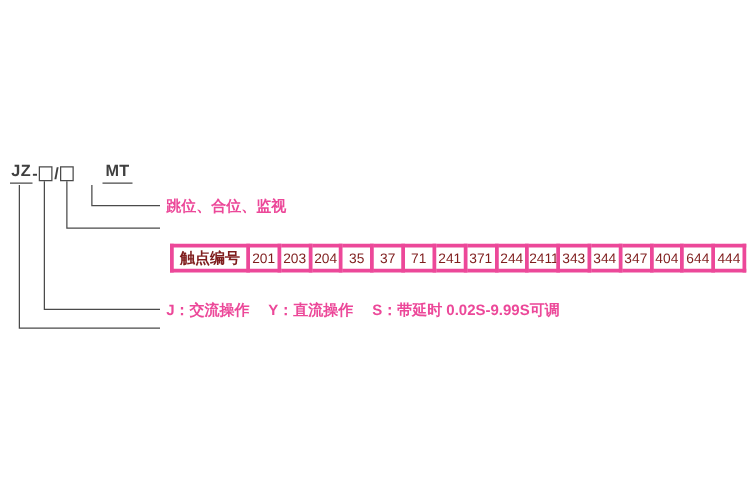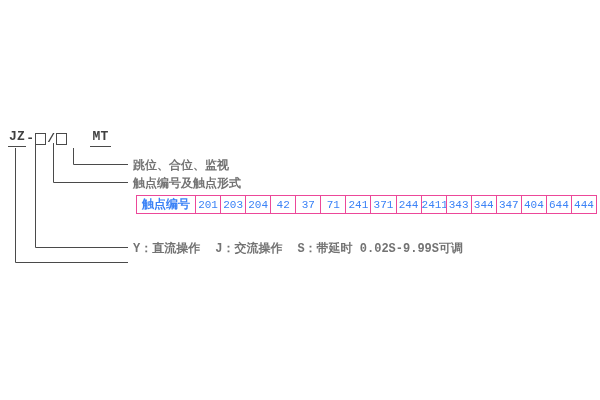--- a/index.html
+++ b/index.html
@@ -1,50 +1,50 @@
 <!DOCTYPE html>
 <html><head>
 <meta charset="utf-8">
 <style>
   html,body{margin:0;padding:0;background:#ffffff;}
   .page{
     position:relative;width:600px;height:400px;background:#ffffff;overflow:hidden;
-    font-family:Liberation Mono, monospace;color:#404040;
+    font-family:Liberation Sans, sans-serif;color:#404040;
   }
   svg.callouts{position:absolute;left:0;top:0;}
   
   .model{
     position:absolute;left:8px;top:129px;height:18px;
     display:flex;align-items:center;
     font-size:13px;font-weight:600;letter-spacing:.3px;white-space:nowrap;
   }
   .model .u{border-bottom:1.5px solid #4a4a4a;padding:0 1px 2px 1px;}
   .model .mt{margin-left:22px;padding:0 2px 2px 2px;}
   .box{
     display:inline-block;width:9px;height:10px;border:1.2px solid #4a4a4a;
     margin:2px 1px 0 1px;background:#ffffff;
   }
   
   .label{
     position:absolute;left:133px;font-size:12px;font-weight:600;
-    white-space:nowrap;color:#737373;
+    white-space:nowrap;color:#ec4899;
   }
   .lbl-monitor{top:157px;}
   .lbl-contact{top:175px;}
   .lbl-operation{top:240px;display:flex;gap:15px;}
   .lbl-product{top:256px;}
   
   table.contact{
     position:absolute;left:136px;top:195px;width:461px;
     border-collapse:collapse;table-layout:fixed;
   }
   table.contact td{
-    border:1px solid #ec4899;height:17px;padding:0;
+    border:3px solid #ec4899;height:17px;padding:0;
     text-align:center;vertical-align:middle;
-    font-size:11px;font-weight:400;color:#3b82f6;white-space:nowrap;overflow:hidden;
+    font-size:11px;font-weight:400;color:#7f1d1d;white-space:nowrap;overflow:hidden;
   }
   table.contact td.hdr{width:58px;font-size:12px;font-weight:600;}
 </style>
 </head>
 <body>
 
 <div class="page">
 
   <svg class="callouts" width="600" height="400" viewBox="0 0 600 400" fill="none" stroke="#4a4a4a" stroke-width="1">
     <path d="M15.5 148 V262.5 H128"></path>
@@ -57,46 +57,45 @@
     <span class="u">JZ</span>
     <span>-</span>
     <span class="box"></span>
     <span>/</span>
     <span class="box"></span>
     <span class="u mt">MT</span>
   </div>
 
   <div class="label lbl-monitor">跳位、合位、监视</div>
 
-  <div class="label lbl-contact">触点编号及触点形式</div>
 
   <table class="contact">
     <tbody>
         <tr>
           <td class="hdr">触点编号</td>
           <td>201</td>
           <td>203</td>
           <td>204</td>
-          <td>42</td>
+          <td>35</td>
           <td>37</td>
           <td>71</td>
           <td>241</td>
           <td>371</td>
           <td>244</td>
           <td>2411</td>
           <td>343</td>
           <td>344</td>
           <td>347</td>
           <td>404</td>
           <td>644</td>
           <td>444</td>
         </tr>
       </tbody>
   </table>
 
   <div class="label lbl-operation">
+    <span>J：交流操作</span>
     <span>Y：直流操作</span>
-    <span>J：交流操作</span>
     <span>S：带延时 0.02S-9.99S可调</span>
   </div>
 
 
 </div>
 
 </body></html>

